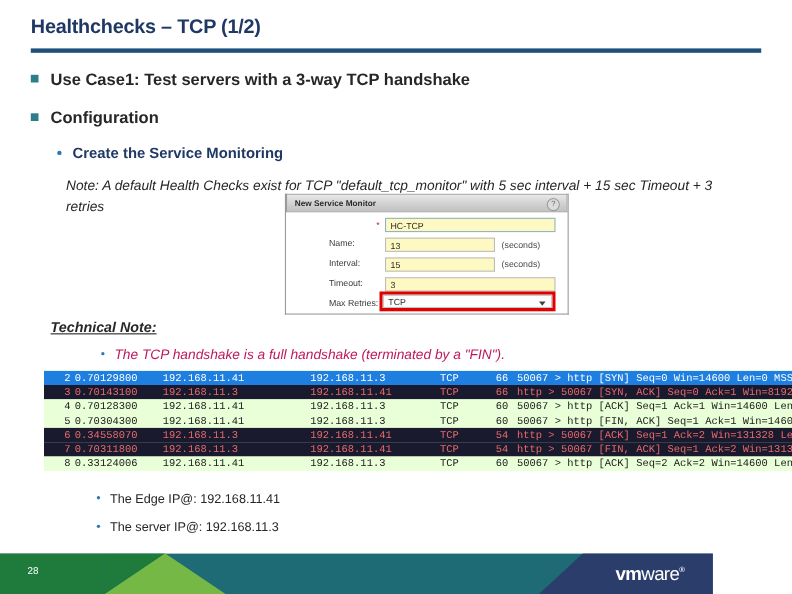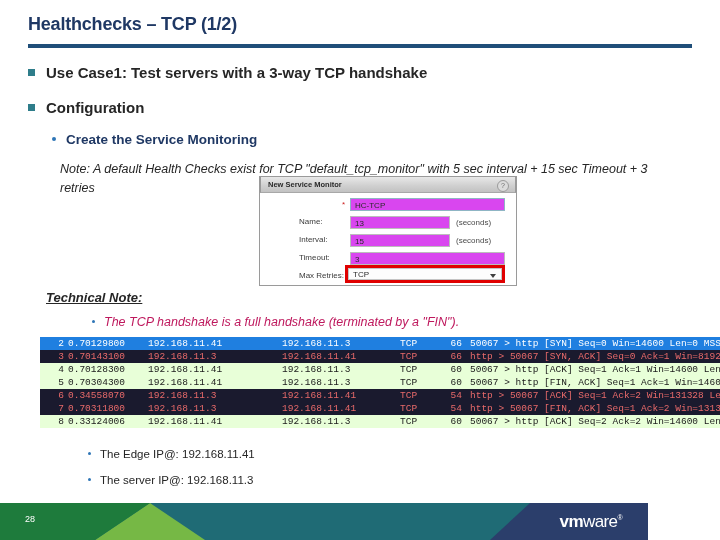--- a/index.html
+++ b/index.html
@@ -190,21 +190,21 @@
     left: 82px;
     top: 3px;
     font-size: 8px;
     color: #cc2222;
   }
   .finput {
     position: absolute;
     left: 90px;
     top: 1px;
     height: 13px;
-    background: #d946ef;
+    background: #fef9c3;
     border: 1px solid #bcbcbc;
     box-sizing: border-box;
   }
   .finput .fval {
     position: absolute;
     left: 4px;
     top: 2px;
     font-size: 8px;
     color: #2a2a2a;
     white-space: nowrap;

